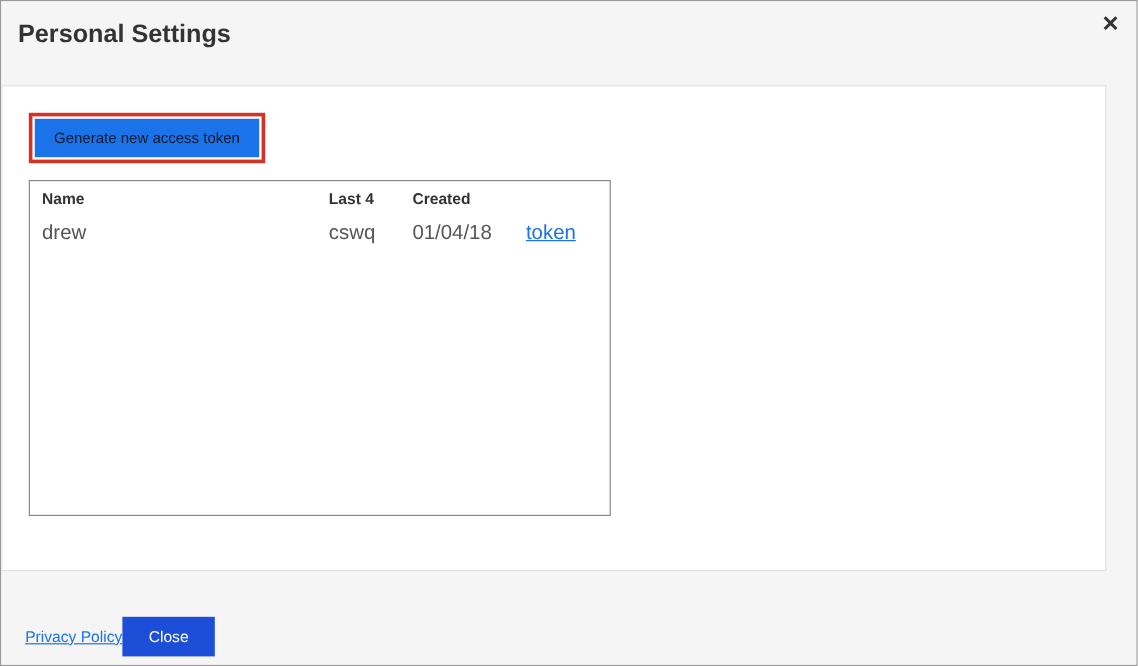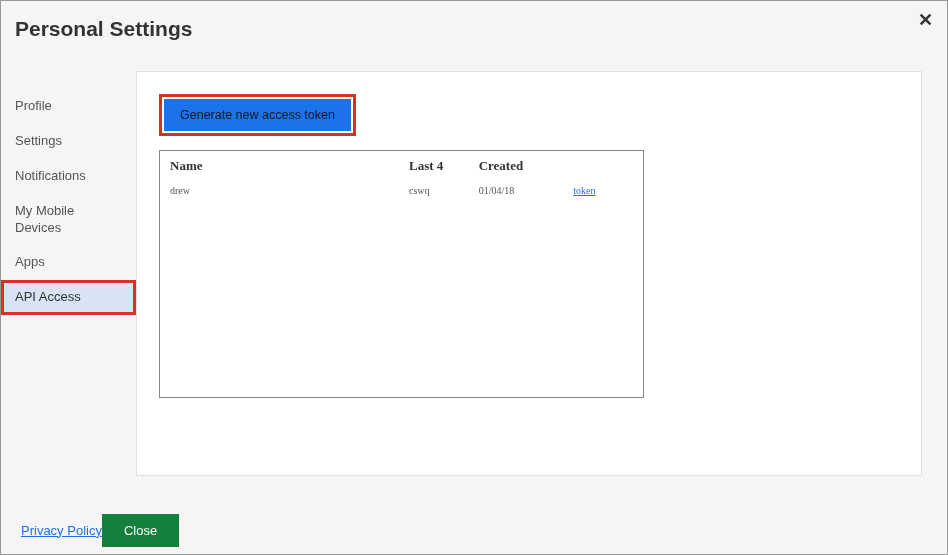--- a/index.html
+++ b/index.html
@@ -79,34 +79,33 @@
     }
     .btn-wrap-highlight {
       display: inline-block;
       border: 3px solid #d93025;
       padding: 2px;
       margin-bottom: 14px;
     }
     .token-table {
       border: 1px solid #888;
       width: 485px;
-      height: 248px;
-      font-family: Liberation Serif, serif;
+      height: 280px;
     }
     .token-header {
       display: flex;
       padding: 7px 10px;
       font-size: 13px;
       font-weight: bold;
       color: #333;
     }
     .token-row {
       display: flex;
       padding: 4px 10px;
-      font-size: 10px;
+      font-size: 17px;
       color: #555;
     }
     .col-name { width: 240px; }
     .col-last4 { width: 70px; }
     .col-created { width: 95px; }
     .col-action { width: 60px; }
     .revoke-link {
       color: #1a73e8;
       text-decoration: underline;
       cursor: pointer;
@@ -121,46 +120,38 @@
       align-items: center;
       padding: 0 20px;
     }
     .privacy-link {
       color: #1a73e8;
       text-decoration: underline;
       font-size: 13px;
       cursor: pointer;
     }
     .btn-close {
-      background: #15803d;
+      background: #1d4ed8;
       color: #fff;
       border: none;
       padding: 9px 22px;
       font-size: 13px;
       cursor: pointer;
     }
   </style>
 </head>
 <body>
 
 <div class="modal">
 
   <span class="close-x">✕</span>
 
   <h1 class="page-title">Personal Settings</h1>
 
   <div class="body-area">
-    <div class="sidebar">
-      <div class="sidebar-item">Profile</div>
-      <div class="sidebar-item">Settings</div>
-      <div class="sidebar-item">Notifications</div>
-      <div class="sidebar-item">My Mobile Devices</div>
-      <div class="sidebar-item">Apps</div>
-      <div class="sidebar-item active highlighted">API Access</div>
-    </div>
 
     <div class="main-panel">
 
       <div class="btn-wrap-highlight">
         <button class="btn-primary">Generate new access token</button>
       </div>
 
       <div class="token-table">
         <div class="token-header">
           <div class="col-name">Name</div>

